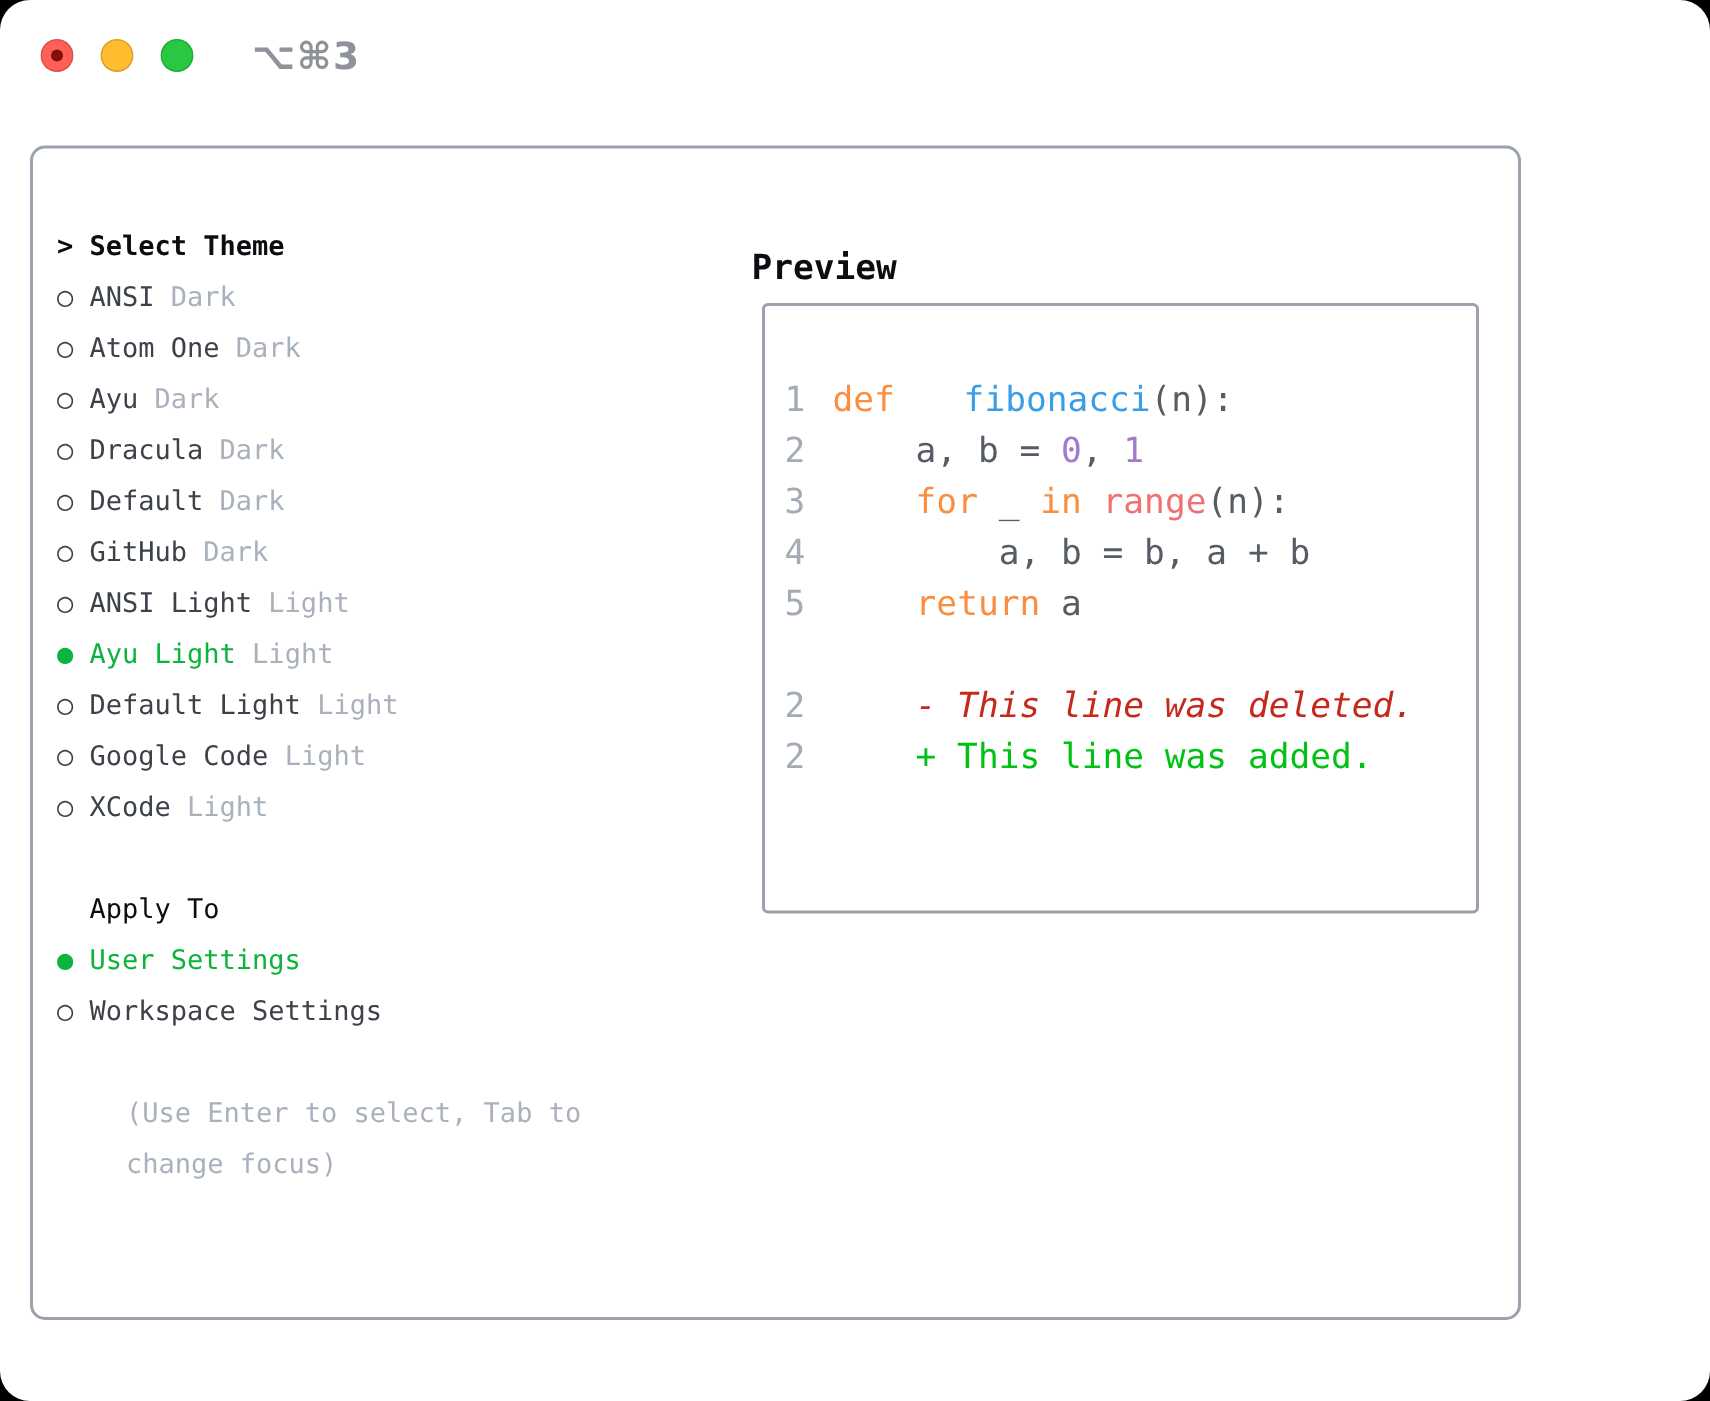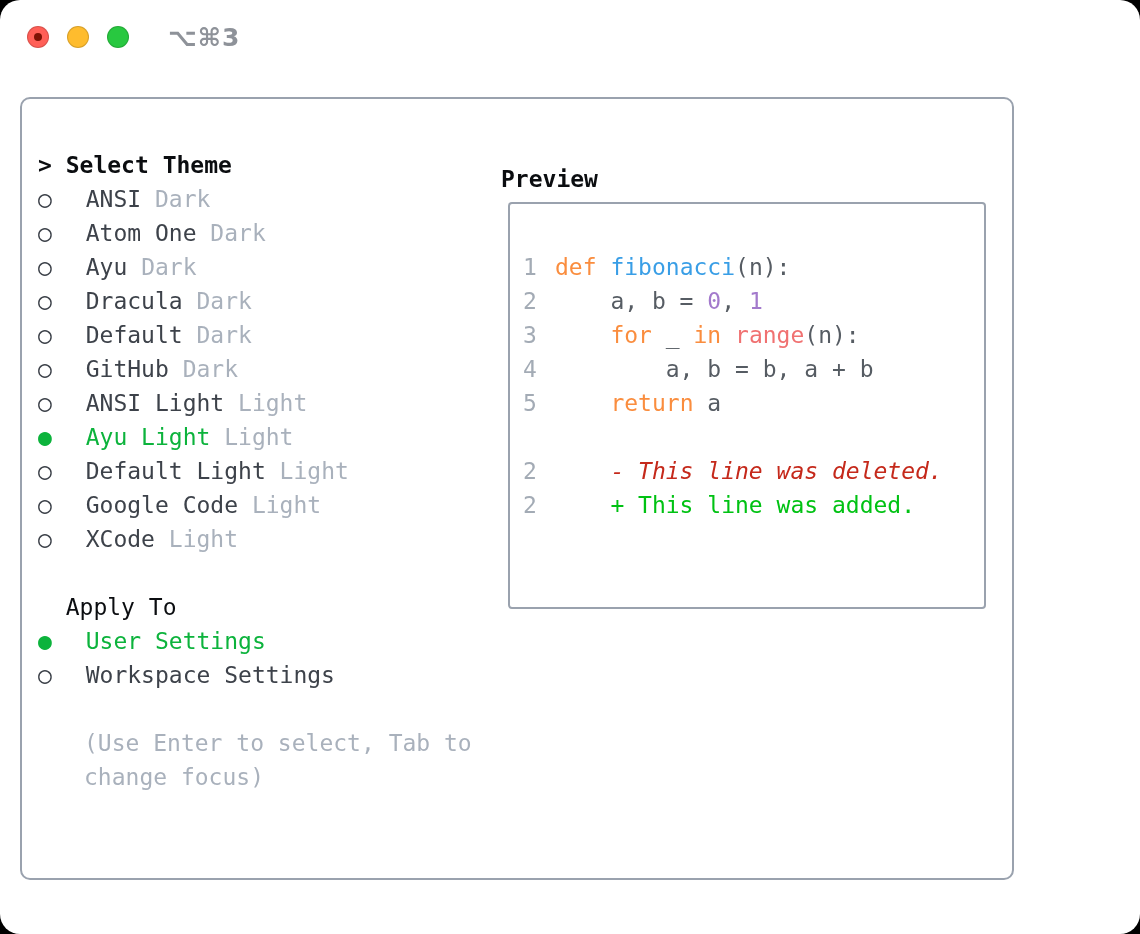--- a/index.html
+++ b/index.html
@@ -21,44 +21,44 @@
     font-family:"DejaVu Sans","Liberation Sans",sans-serif;
     font-weight:bold;font-size:25px;letter-spacing:1px;color:var(--title_text);
   }
   
   .outer-box{
     position:absolute;left:20px;top:97px;width:994px;height:783px;box-sizing:border-box;
     border:2px solid var(--border);border-radius:10px;background:#fff;
   }
   
   .left-col{position:absolute;left:38px;top:148px;width:460px;}
-  .row{height:34px;line-height:34px;white-space:pre;font-size:23px;color:var(--item_text);}
+  .row{height:34px;line-height:34px;white-space:pre;font-size:18px;color:var(--item_text);}
   .cursor{font-weight:bold;color:var(--text_primary);}
   .hdr{font-weight:bold;color:var(--text_primary);}
   .hdr2{color:var(--text_primary);}
   .marker{color:var(--item_text);}
   .marker.sel{color:var(--accent_green);}
-  .name{color:var(--item_text);margin-left:20px;}
+  .name{color:var(--item_text);}
   .name.sel{color:var(--accent_green);}
   .variant{color:var(--muted);}
   .muted{color:var(--muted);margin-left:46px;}
   
   .preview-label{
     position:absolute;left:501px;top:162px;height:34px;line-height:34px;
     font-size:23px;font-weight:bold;color:var(--text_primary);white-space:pre;
   }
   .preview-box{
     position:absolute;left:508px;top:202px;width:478px;height:407px;box-sizing:border-box;
     border:2px solid var(--border);border-radius:4px;background:#fff;
   }
   .code{position:absolute;left:523px;top:250px;}
   .crow{height:34px;line-height:34px;white-space:pre;font-size:23px;}
   .lnum{display:inline-block;width:32px;color:var(--line_number);}
   .seg.kw{color:var(--keyword);}
-  .seg.fn{color:var(--function);}
+  .seg.fn{color:var(--function);margin-left:32px;}
   .seg.num{color:var(--number);}
   .seg.builtin{color:var(--builtin);}
   .seg.plain{color:var(--code_plain);}
   .seg.ctx{color:var(--context);}
   .seg.del{color:var(--diff_deleted);font-style:italic;}
   .seg.add{color:var(--diff_added);}
 </style>
 </head>
 <body>
 

